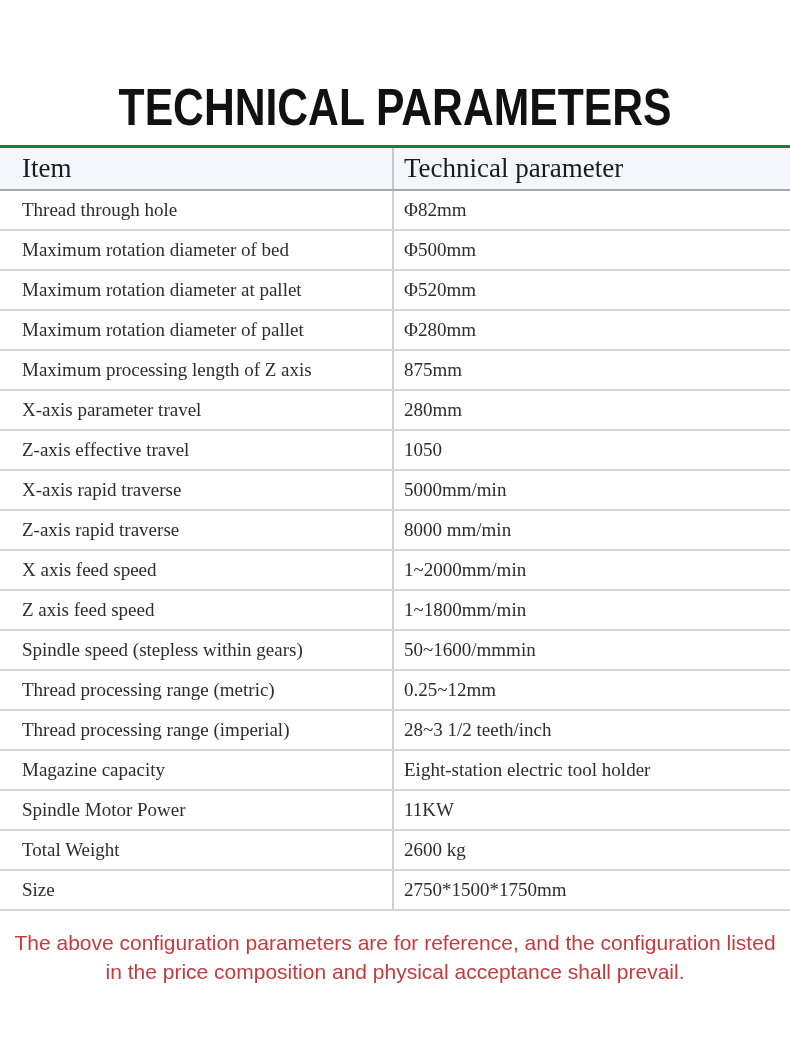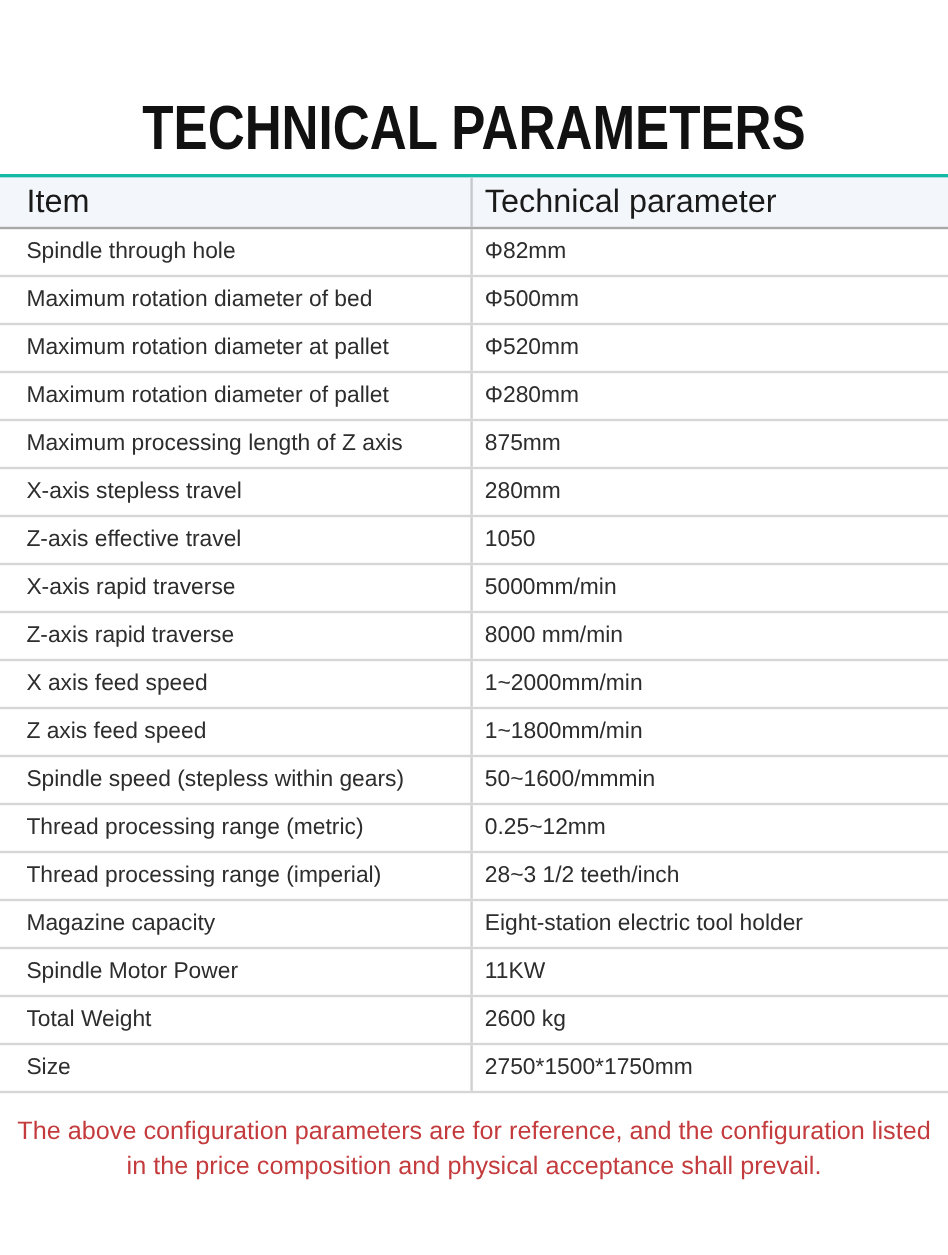--- a/index.html
+++ b/index.html
@@ -19,21 +19,22 @@
     font-weight: 800;
     color: #111111;
     letter-spacing: 0px;
     transform: scaleX(0.82);
     transform-origin: 50% 50%;
     white-space: nowrap;
   }
   .spec-table {
     position: absolute;
     top: 145px; left: 0; right: 0;
-    border-top: 3px solid #14b8a6;
+    border-top: 3px solid #15803d;
+    font-family: Liberation Serif, serif;
   }
   .tr {
     display: flex;
     align-items: stretch;
     border-bottom: 2px solid #d6d6d6;
     height: 38px;
   }
   .tr.header {
     background: #f3f6fb;
     height: 41px;
@@ -76,41 +77,41 @@
 
 <h1 class="page-title">TECHNICAL PARAMETERS</h1>
 
 <div class="spec-table">
   <div class="tr header">
     <div class="td item">Item</div>
     <div class="td value">Technical parameter</div>
   </div>
 
   <div class="tr">
-    <div class="td item">Spindle through hole</div>
+    <div class="td item">Thread through hole</div>
     <div class="td value">Φ82mm</div>
   </div>
   <div class="tr">
     <div class="td item">Maximum rotation diameter of bed</div>
     <div class="td value">Φ500mm</div>
   </div>
   <div class="tr">
     <div class="td item">Maximum rotation diameter at pallet</div>
     <div class="td value">Φ520mm</div>
   </div>
   <div class="tr">
     <div class="td item">Maximum rotation diameter of pallet</div>
     <div class="td value">Φ280mm</div>
   </div>
   <div class="tr">
     <div class="td item">Maximum processing length of Z axis</div>
     <div class="td value">875mm</div>
   </div>
   <div class="tr">
-    <div class="td item">X-axis stepless travel</div>
+    <div class="td item">X-axis parameter travel</div>
     <div class="td value">280mm</div>
   </div>
   <div class="tr">
     <div class="td item">Z-axis effective travel</div>
     <div class="td value">1050</div>
   </div>
   <div class="tr">
     <div class="td item">X-axis rapid traverse</div>
     <div class="td value">5000mm/min</div>
   </div>

